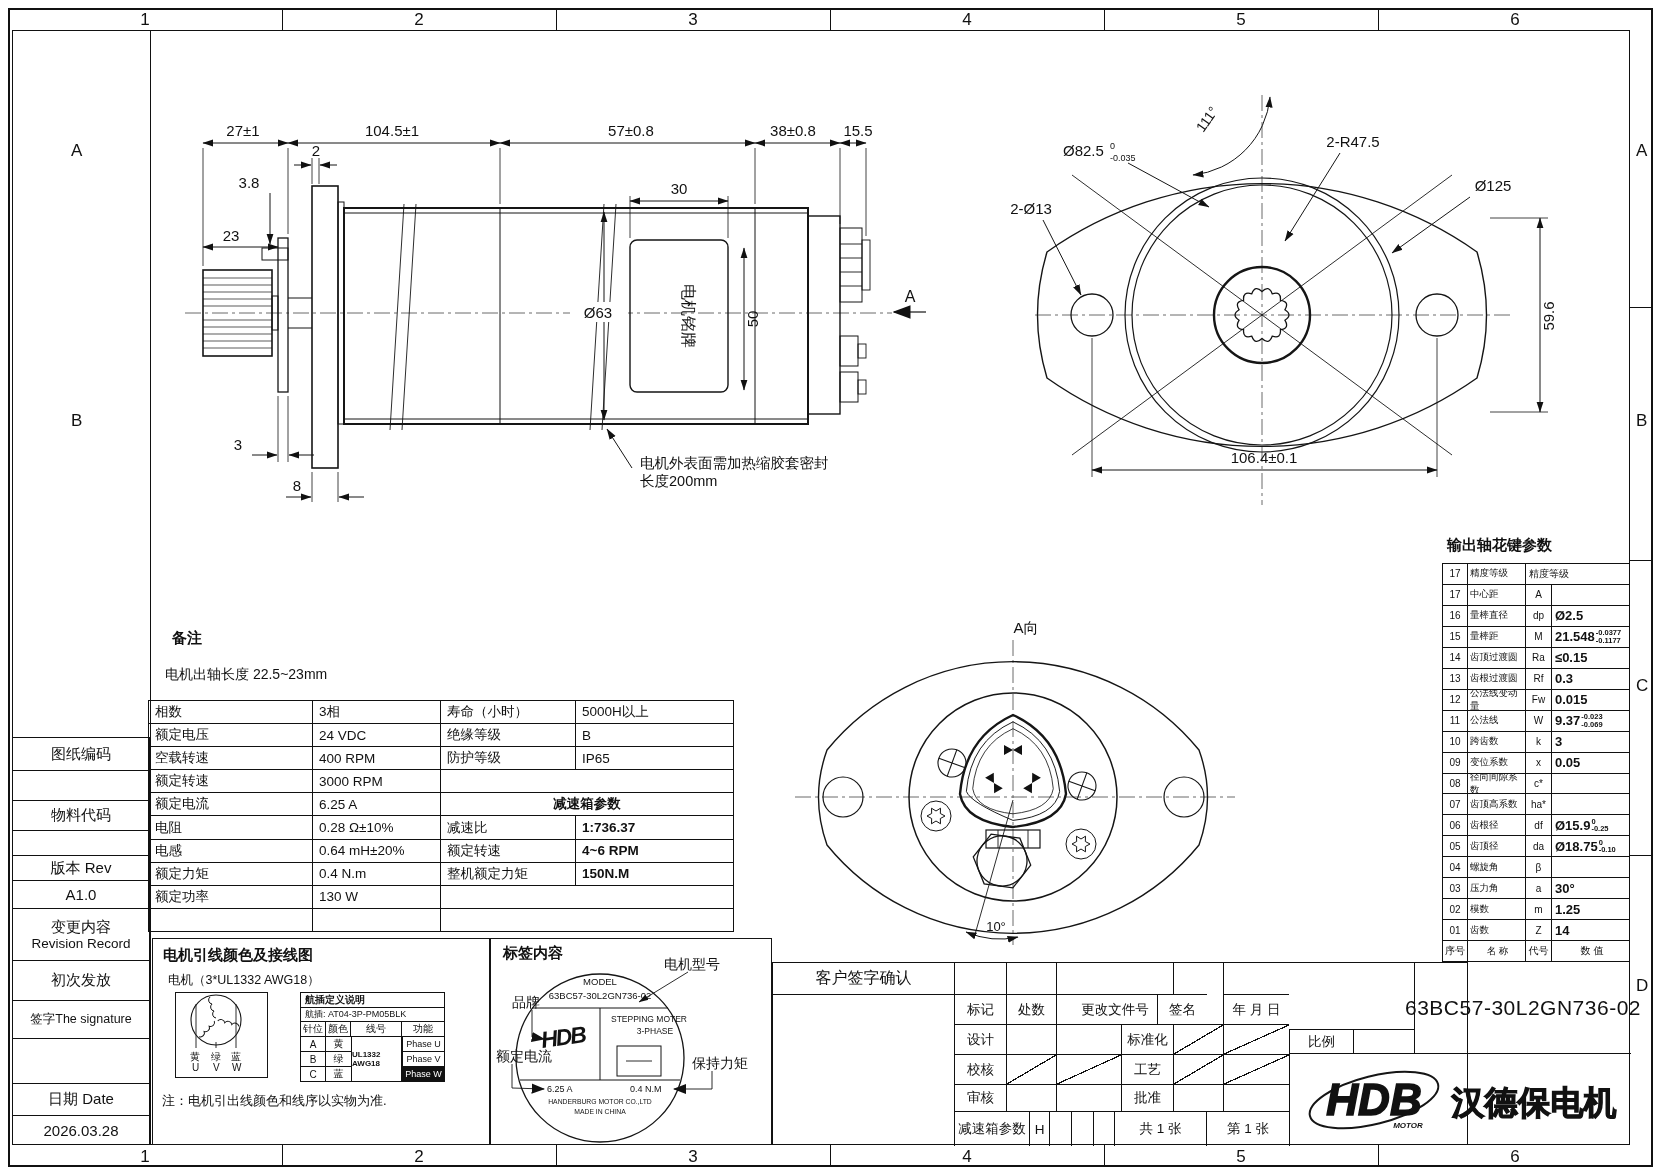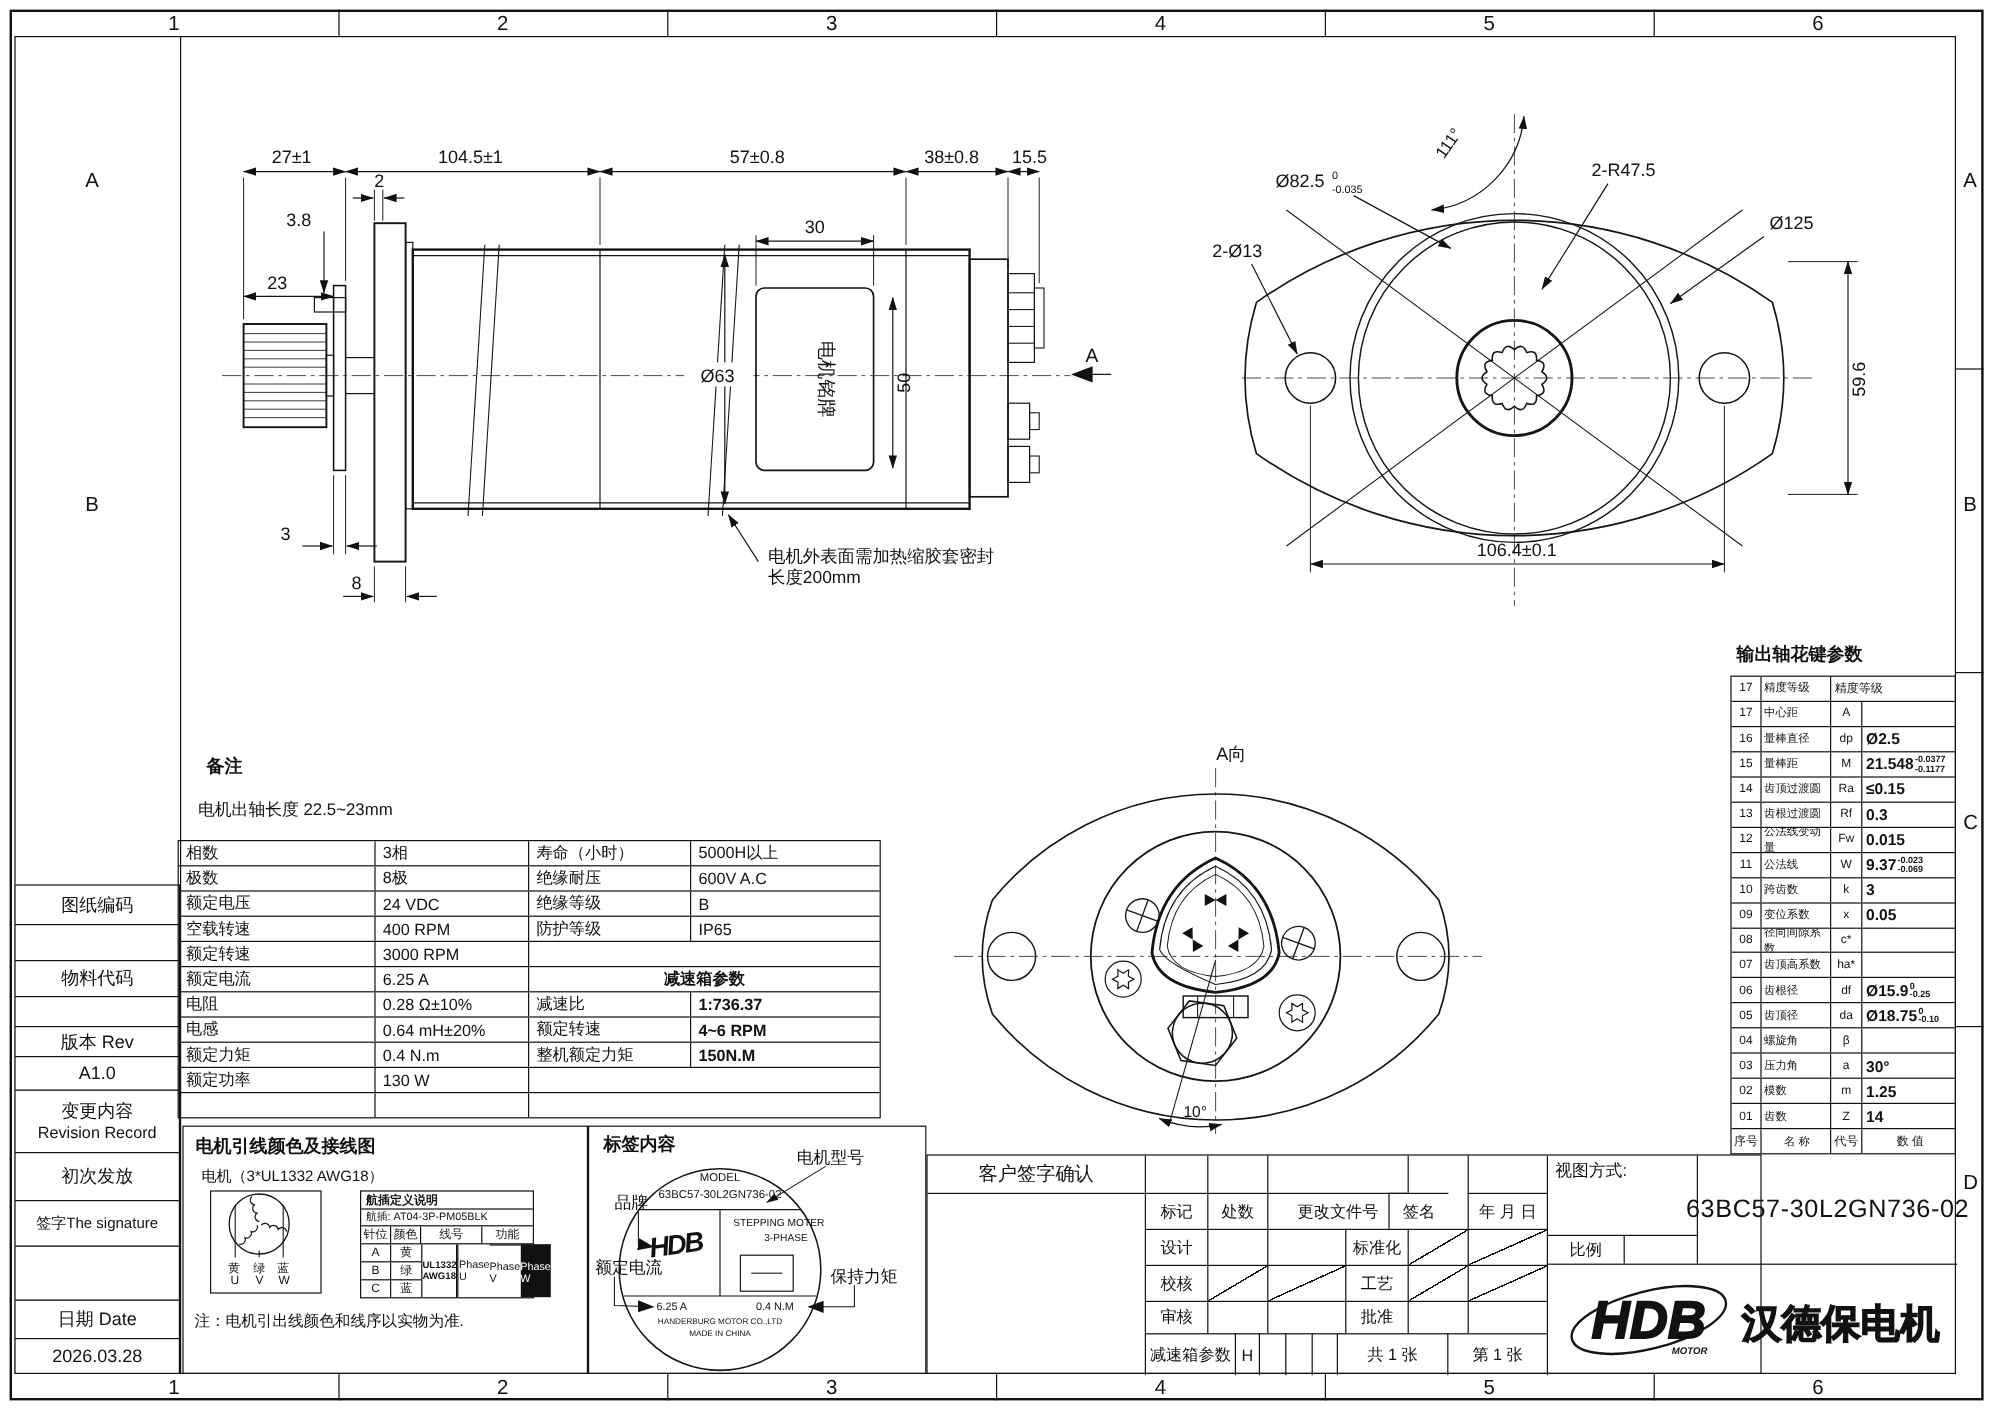--- a/index.html
+++ b/index.html
@@ -109,26 +109,20 @@
   <div class="txt" style="left:165px;top:666px;font-size:14px">电机出轴长度 22.5~23mm</div>
 
   <div class="spec">
     <div class="sr">
       <div class="sc c1">相数</div>
       <div class="sc c2">3相</div>
       <div class="sc c3">寿命（小时）</div>
       <div class="sc c4">5000H以上</div>
     </div>
     <div class="sr">
-      <div class="sc c1">极数</div>
-      <div class="sc c2">8极</div>
-      <div class="sc c3">绝缘耐压</div>
-      <div class="sc c4">600V A.C</div>
-    </div>
-    <div class="sr">
       <div class="sc c1">额定电压</div>
       <div class="sc c2">24 VDC</div>
       <div class="sc c3">绝缘等级</div>
       <div class="sc c4">B</div>
     </div>
     <div class="sr">
       <div class="sc c1">空载转速</div>
       <div class="sc c2">400 RPM</div>
       <div class="sc c3">防护等级</div>
       <div class="sc c4">IP65</div>
@@ -206,21 +200,21 @@
         <div class="connrow" style="flex:1">
           <div class="conncell" style="width:25px">B</div>
           <div class="conncell" style="width:25px;border-right:none">绿</div>
         </div>
         <div class="connrow" style="flex:1">
           <div class="conncell" style="width:25px">C</div>
           <div class="conncell" style="width:25px;border-right:none">蓝</div>
         </div>
       </div>
       <div class="conncell" style="width:51px;border-left:1px solid #111;font-size:8px;font-weight:bold">UL1332 AWG18</div>
-      <div style="flex:1;display:flex;flex-direction:row;border-left:1px solid #111">
+      <div style="flex:1;display:flex;flex-direction:column;border-left:1px solid #111">
         <div class="conncell" style="flex:1;border-right:none;font-size:9px">Phase U</div>
         <div class="conncell" style="flex:1;border-right:none;border-top:1px solid #111;font-size:9px">Phase V</div>
         <div class="conncell" style="flex:1;border-right:none;border-top:1px solid #111;font-size:9px;background:#111;color:#fff">Phase W</div>
       </div>
     </div>
   </div>
   <div class="txt" style="left:162px;top:1092px;font-size:13px">注：电机引出线颜色和线序以实物为准.</div>
 
   <div class="box" style="left:490px;top:938px;width:282px;height:207px"></div>
   <div class="txt" style="left:503px;top:944px;font-size:15px;font-weight:bold">标签内容</div>
@@ -417,23 +411,20 @@
     <div class="tb" style="left:450px;top:121px;width:66px;height:27px"></div>
 
     <div class="tb" style="left:181px;top:148px;width:75px;height:35px">减速箱参数</div>
     <div class="tb" style="left:256px;top:148px;width:20px;height:35px">H</div>
     <div class="tb" style="left:276px;top:148px;width:22px;height:35px"></div>
     <div class="tb" style="left:298px;top:148px;width:22px;height:35px"></div>
     <div class="tb" style="left:320px;top:148px;width:21px;height:35px"></div>
     <div class="tb" style="left:341px;top:148px;width:92px;height:35px">共 1 张</div>
     <div class="tb" style="left:433px;top:148px;width:83px;height:35px">第 1 张</div>
 
-    <div class="tb" style="left:516px;top:0;width:125px;height:66px;border-top:none;align-items:flex-start;justify-content:flex-start">
-      <span style="padding:4px 0 0 6px;font-size:14px">视图方式:</span>
-    </div>
 
     <div class="tb" style="left:516px;top:66px;width:64px;height:24px">比例</div>
     <div class="tb" style="left:580px;top:66px;width:61px;height:24px"></div>
     <div class="tb" style="left:641px;top:0;width:217px;height:90px;border-top:none;font-size:21px;letter-spacing:.5px">63BC57-30L2GN736-02</div>
     <div class="tb" style="left:516px;top:90px;width:342px;height:93px">
       <svg width="330" height="84" viewBox="0 0 330 84" style="position:static">
         <ellipse cx="78" cy="42" rx="66" ry="24" transform="rotate(-14 78 42)" class="ln" stroke-width="2"></ellipse>
         <text x="78" y="57" text-anchor="middle" font-size="44" font-weight="bold" font-style="italic" fill="#fff" stroke="#111" stroke-width="1.6">HDB</text>
         <text x="112" y="70" text-anchor="middle" font-size="8" font-weight="bold" font-style="italic" fill="#111">MOTOR</text>
         <text x="238" y="56" text-anchor="middle" font-size="33" font-weight="bold" fill="#fff" stroke="#111" stroke-width="1.1">汉德保电机</text>

